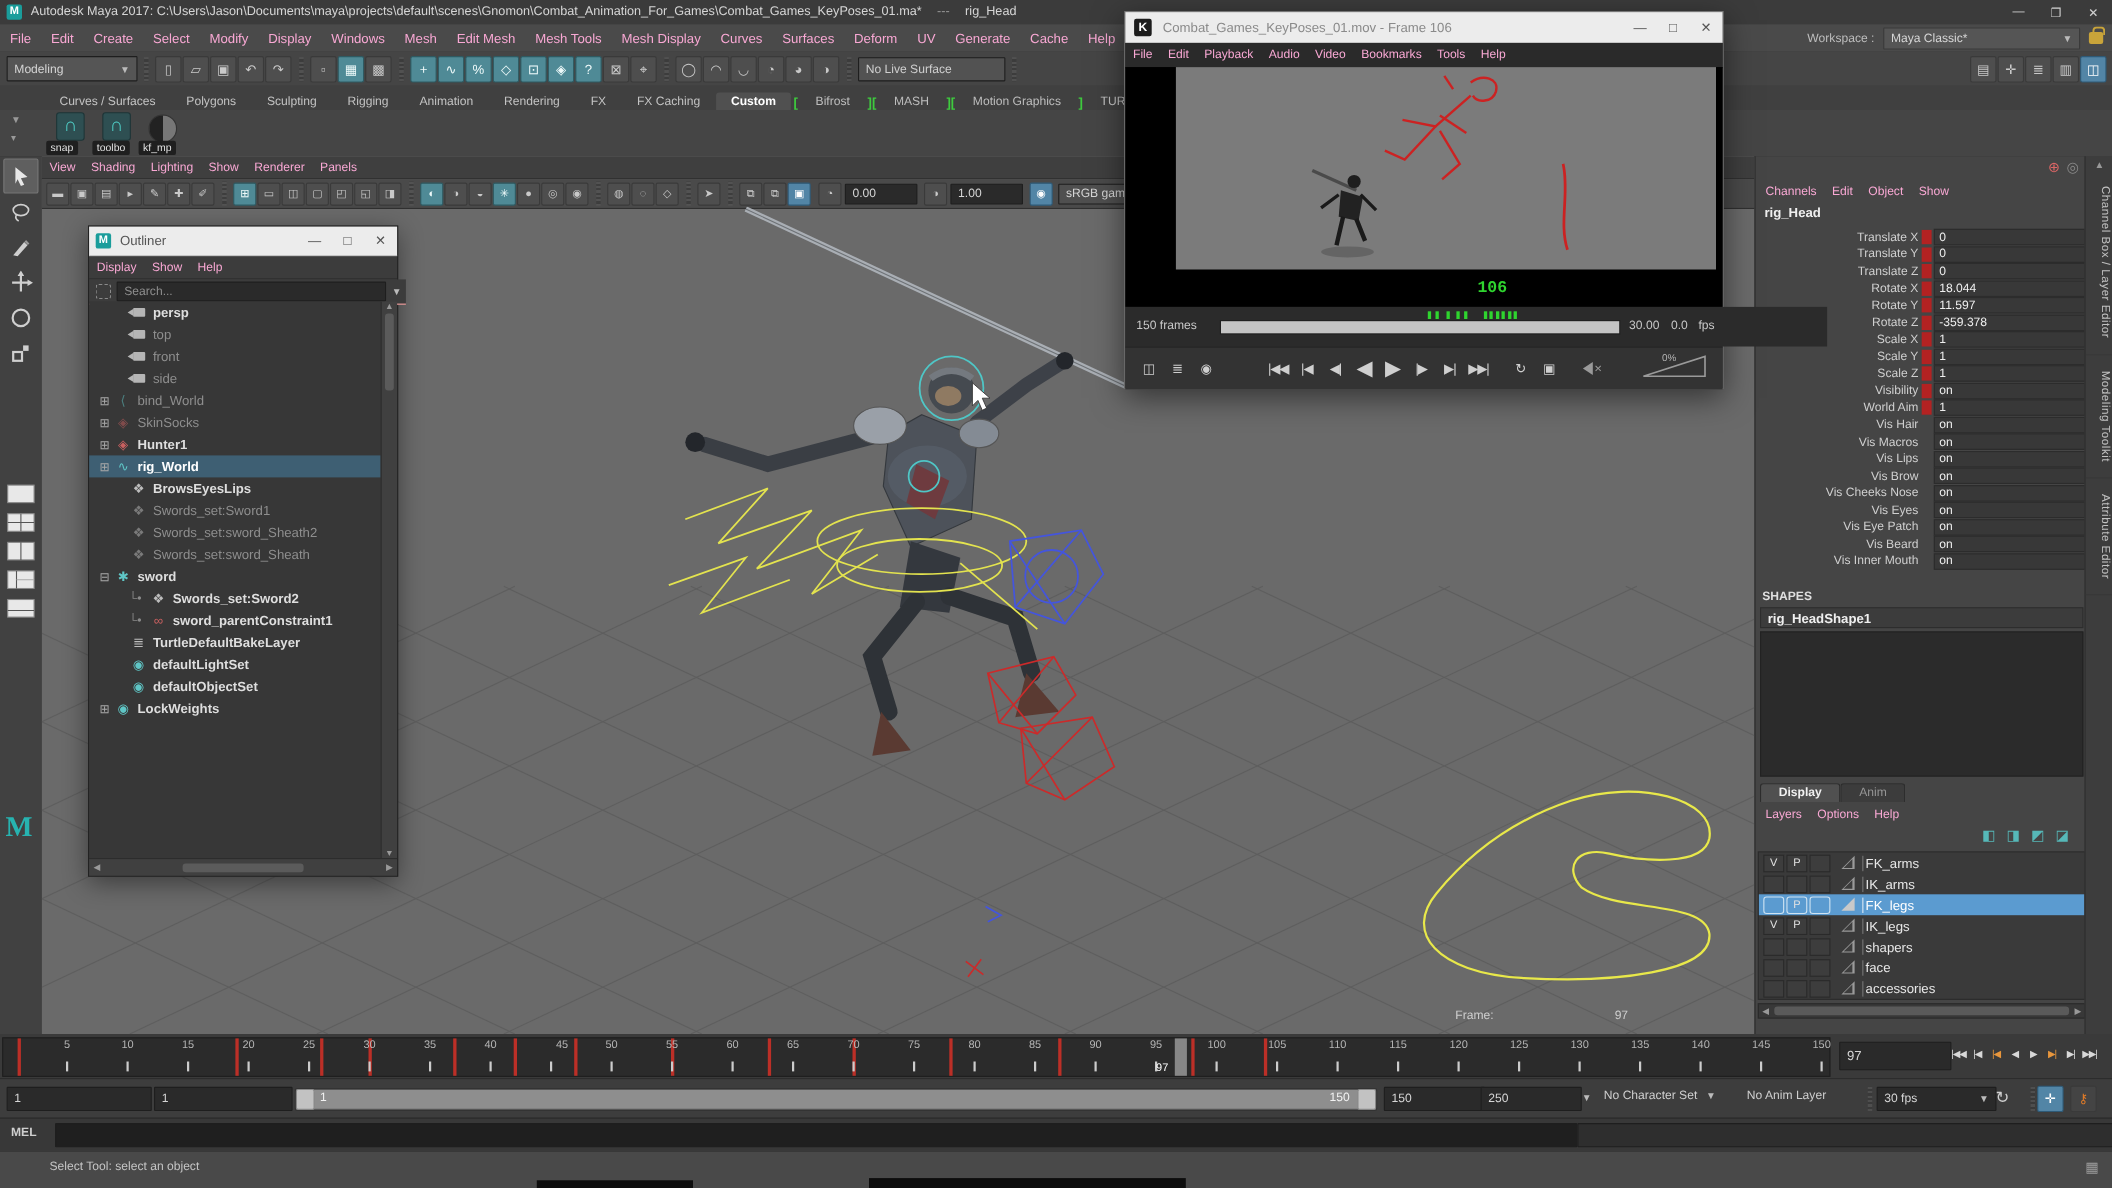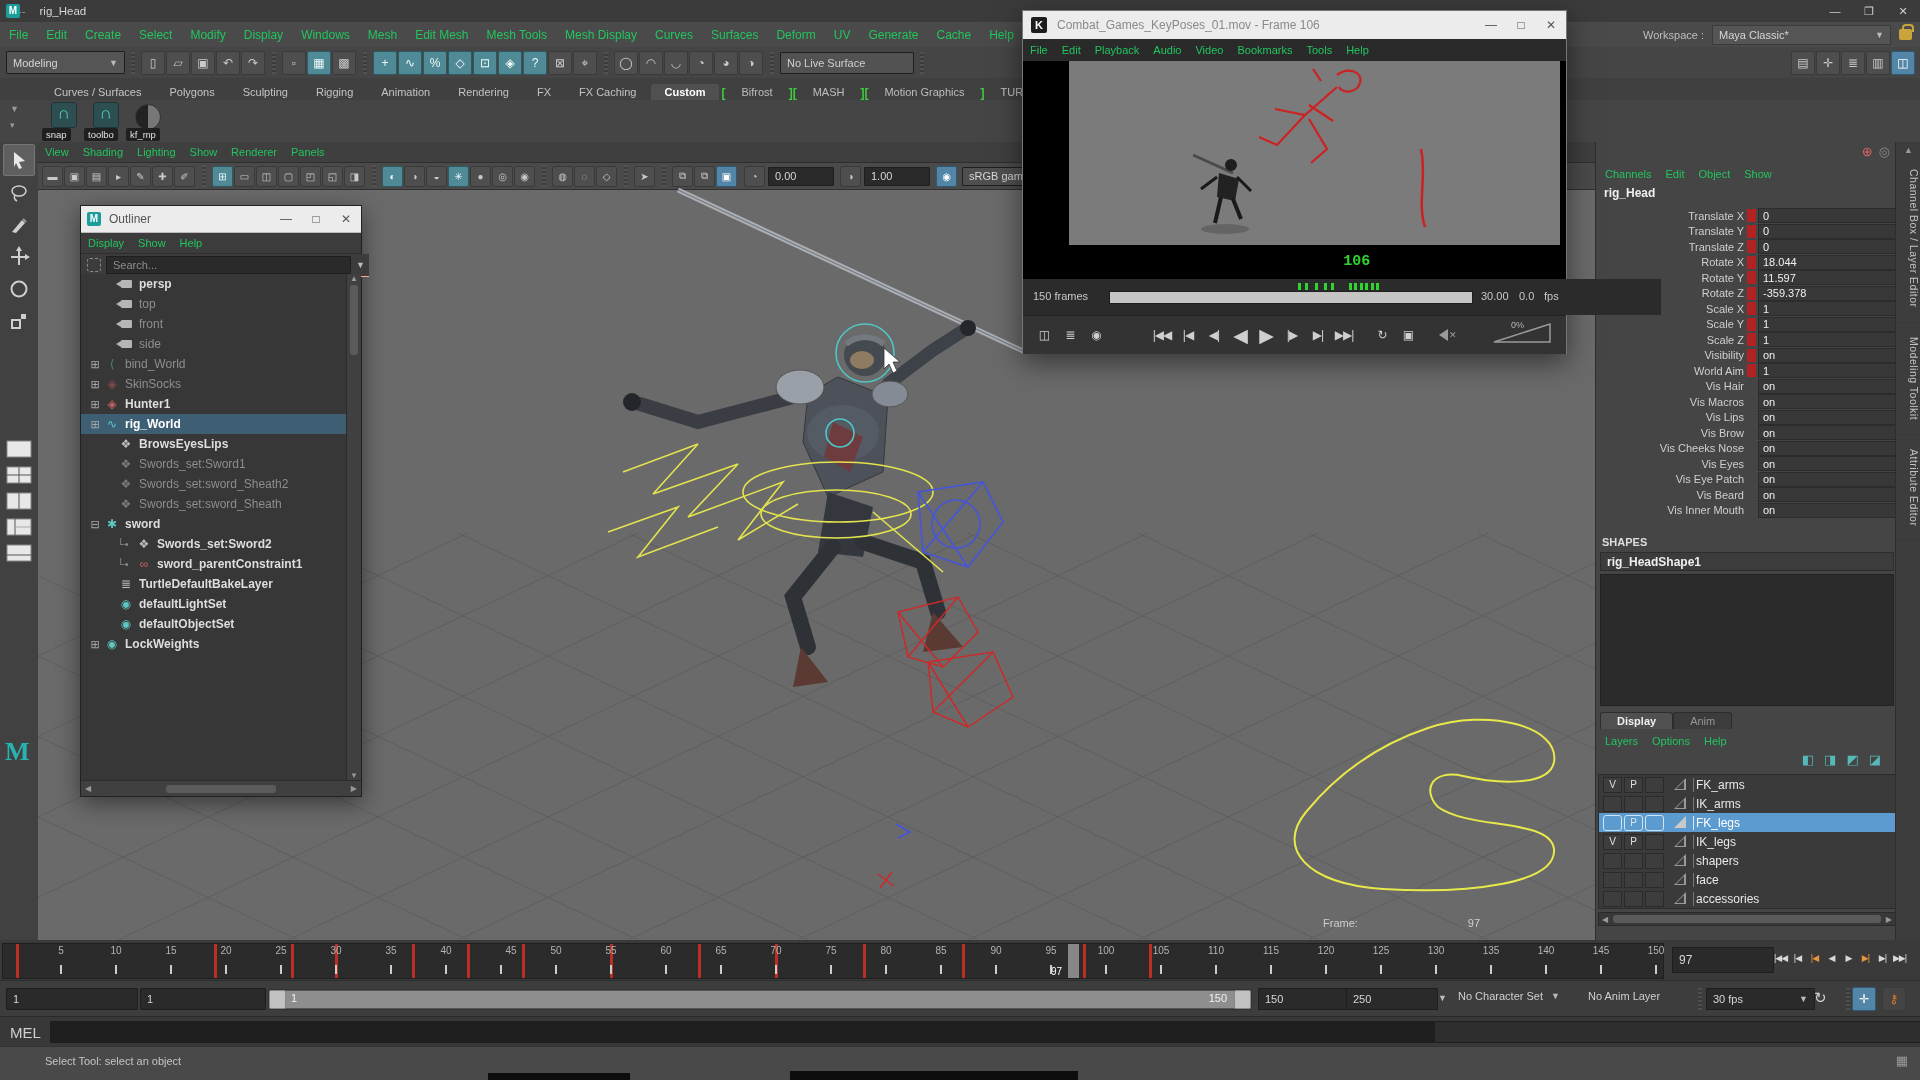--- a/index.html
+++ b/index.html
@@ -1,21 +1,21 @@
 <!DOCTYPE html>
 <html><head>
 <meta charset="utf-8">
 <style>
   html,body{margin:0;padding:0}
   body{width:1920px;height:1080px;position:relative;background:#454545;
        font-family:"Liberation Sans",sans-serif;overflow:hidden;color:#d8d8d8;
        -webkit-font-smoothing:antialiased}
   .abs{position:absolute}
   .row{display:flex;align-items:center}
-  .mi{padding:0 9px;font-size:12px;color:#22c55e;white-space:nowrap;cursor:default}
+  .mi{padding:0 9px;font-size:12px;color:#f9a8d4;white-space:nowrap;cursor:default}
   .mi.sm{font-size:11px;padding:0 7px}
   .ib{width:22px;height:22px;display:flex;align-items:center;justify-content:center;
       font-size:12px;color:#c9c9c9;background:#4e4e4e;border:1px solid #3a3a3a;
       border-radius:2px;margin-right:1px;flex:none}
   .ib.hl{background:#4f8a96;color:#eefafa;border-color:#2e5a62}
   .ib.hlb{background:#5285a6;color:#fff;border-color:#2e5a77}
   .ib.sm{width:19px;height:19px;font-size:10px}
   .sep{width:4px;height:22px;margin:0 6px;flex:none;
        background:repeating-linear-gradient(#565656 0 2px,#383838 2px 4px);opacity:.7}
   .fld{background:#2a2a2a;border:1px solid #1e1e1e;color:#d6d6d6;font-size:11px;
@@ -79,20 +79,21 @@
   .laybtn{width:28px;height:22px;margin:4px auto;display:flex;align-items:center;justify-content:center}
   .chip{background:#1f1f1f;color:#e0e0e0;font-size:9.5px;padding:1px 4px;border-radius:2px;white-space:nowrap}
   .glyph-teal{color:#5fc6c6}.glyph-red{color:#c96060}.glyph-gray{color:#bdbdbd}
   .ptick{position:absolute;width:3px;height:7px;background:#2fd42f;top:-9px}
 </style>
 </head>
 <body>
 
 <div class="abs row" style="left:0;top:0;width:1920px;height:22px;background:#3b3b3b;border-bottom:1px solid #2c2c2c">
   <div class="abs" style="left:6px;top:4px;width:14px;height:14px;background:#1a9d9b;border-radius:2px;color:#fff;font-size:10px;font-weight:bold;text-align:center;line-height:14px">M</div>
+  <span style="margin-left:28px;font-size:11.5px;color:#d6d6d6;white-space:nowrap">Autodesk Maya 2017: C:\Users\Jason\Documents\maya\projects\default\scenes\Gnomon\Combat_Animation_For_Games\Combat_Games_KeyPoses_01.ma*</span>
   <span style="margin-left:14px;font-size:11.5px;color:#9a9a9a">---</span>
   <span style="margin-left:14px;font-size:11.5px;color:#d6d6d6">rig_Head</span>
   <div class="abs row" style="right:0;top:0;height:22px">
     <div class="winbtn">—</div>
     <div class="winbtn">❐</div>
     <div class="winbtn">✕</div>
   </div>
 </div>
 
 <div class="abs row" style="left:0;top:22px;width:1920px;height:25px;background:#4a4a4a;border-bottom:1px solid #333">
@@ -998,21 +999,21 @@
     <span>30 fps</span>
     <span style="font-size:9px;color:#bbb">▼</span>
   </div>
   <span style="position:absolute;left:1814px;top:8px;font-size:15px;color:#d0d0d0">↻</span>
   <div class="sep abs" style="left:1840px;top:7px"></div>
   <div class="ib hlb" style="position:absolute;left:1852px;top:6px">✛</div>
   <div class="ib" style="position:absolute;left:1882px;top:6px;color:#e07b28;background:#444">⚷</div>
 </div>
 
 <div class="abs" style="left:0;top:1016px;width:1920px;height:30px;background:#383838;border-top:1px solid #2a2a2a">
-  <span style="position:absolute;left:10px;top:7px;font-size:15px;font-weight:normal;color:#cfcfcf">MEL</span>
+  <span style="position:absolute;left:10px;top:7px;font-size:11px;font-weight:bold;color:#cfcfcf">MEL</span>
   <div class="fld" style="position:absolute;left:50px;top:4px;width:1370px;height:20px;background:#1f1f1f"></div>
   <div class="fld" style="position:absolute;left:1434px;top:4px;width:482px;height:20px;background:#2e2e2e"></div>
 </div>
 
 <div class="abs" style="left:0;top:1046px;width:1920px;height:34px;background:#494949;border-top:1px solid #333">
   <span style="position:absolute;left:45px;top:8px;font-size:11px;color:#c4c4c4">Select Tool: select an object</span>
   <span style="position:absolute;right:12px;top:6px;font-size:13px;color:#9a9a9a">▦</span>
   <div class="abs" style="left:488px;top:26px;width:142px;height:8px;background:#0d0d0d"></div>
   <div class="abs" style="left:790px;top:24px;width:288px;height:10px;background:#0d0d0d"></div>
 </div>

